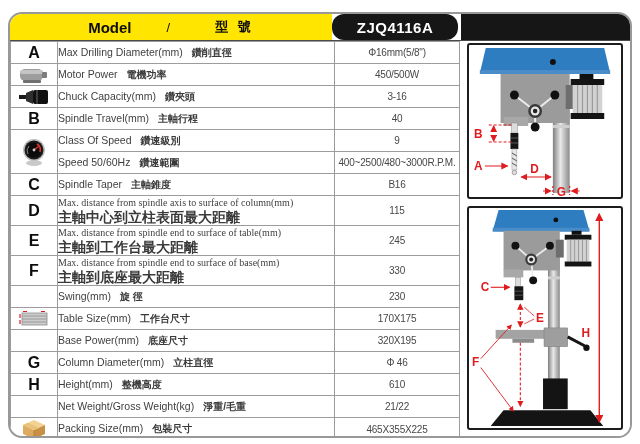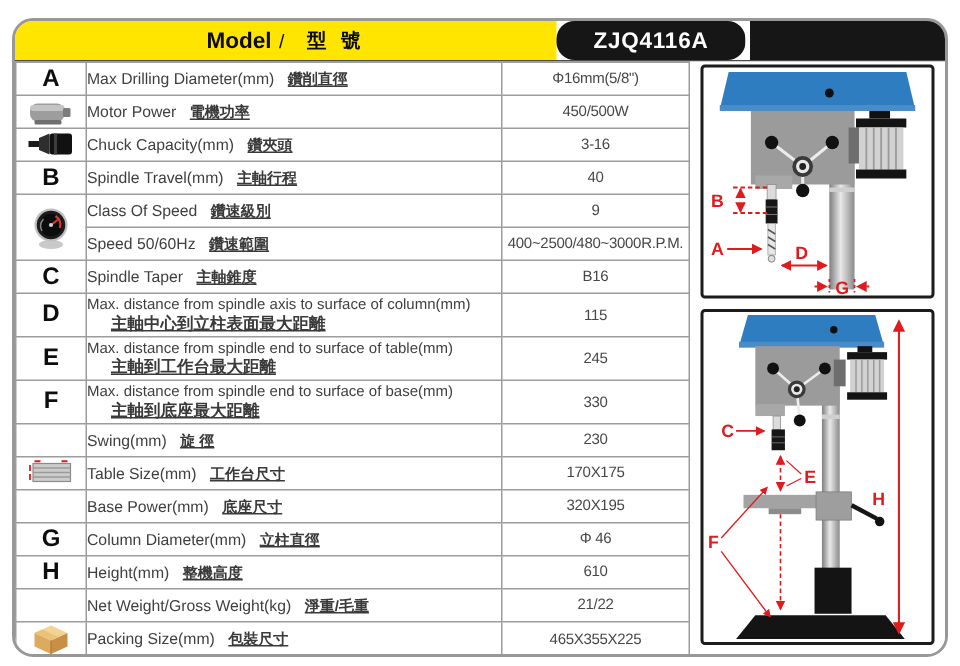--- a/index.html
+++ b/index.html
@@ -2,40 +2,40 @@
 <html><head>
 <meta charset="utf-8">
 <style>
   html,body{margin:0;padding:0;}
   body{width:640px;height:444px;background:#ffffff;position:relative;
        font-family:"Liberation Sans","DejaVu Sans",sans-serif;}
   .frame{position:absolute;left:8px;top:12px;width:620px;height:422px;
          border:2px solid #989898;border-radius:14px;overflow:hidden;background:#fff;}
   
   .header{height:26px;display:flex;border-bottom:1px solid #4a4a4a;}
-  .h-yellow{width:361px;background:#ffe500;display:flex;align-items:center;justify-content:center;}
+  .h-yellow{width:322px;background:#ffe500;display:flex;align-items:center;justify-content:center;gap:30px;}
   .h-yellow .m-en{font-weight:bold;font-size:15px;color:#0c0c0c;}
   .h-yellow .m-sep{font-size:13px;color:#0c0c0c;margin:0 5px;}
   .h-yellow .m-zh{font-size:13px;font-weight:bold;color:#0c0c0c;letter-spacing:3px;margin-left:10px;}
   .h-model{width:126px;background:#161616;color:#ffffff;font-weight:bold;font-size:15px;
            display:flex;align-items:center;justify-content:center;letter-spacing:.5px;border-radius:12px;}
   .h-gap{width:3px;background:#ffffff;}
   .h-rest{flex:1;background:#161616;}
   
   .content{display:flex;height:395px;}
   table.spec{width:448px;border-collapse:collapse;table-layout:fixed;}
   table.spec td{border:1px solid #9c9c9c;padding:0;vertical-align:middle;}
   table.spec tr{height:22px;}
   table.spec tr.tall{height:29px;}
   td.ic{width:46px;text-align:center;}
   .letter{font-weight:bold;font-size:16px;color:#0d0d0d;line-height:1;}
   td.desc{width:276px;padding-left:9px;color:#3f3f3f;font-size:10.5px;}
-  td.desc .zh{margin-left:9px;font-weight:bold;font-size:10px;color:#3a3a3a;text-decoration:underline;}
-  tr.tall td.desc .en{display:block;font-size:10px;line-height:1.2;padding-top:1px;}
-  tr.tall td.desc .zh{display:block;margin-left:16px;font-size:11px;line-height:1.15;}
+  td.desc .zh{margin-left:9px;font-weight:bold;font-size:10px;color:#3a3a3a;}
+  tr.tall td.desc .en{display:block;font-size:10px;line-height:1.2;padding-top:1px;font-family:Liberation Serif, serif;}
+  tr.tall td.desc .zh{display:block;margin-left:0;font-size:14px;line-height:1.15;}
   td.val{width:124px;text-align:center;font-size:10px;color:#474747;white-space:nowrap;letter-spacing:-.2px;}
   .icon-svg{display:inline-block;vertical-align:middle;}
   
   .diagrams{flex:1;padding:2px 7px 6px;display:flex;flex-direction:column;background:#fff;}
   .dbox{border:2px solid #1c1c1c;border-radius:3px;background:#fff;}
   .dbox-top{height:152px;margin-bottom:7px;}
   .dbox-bot{flex:1;}
   .dbox svg{display:block;width:100%;height:100%;}
   .dim-label{font-weight:bold;font-size:12px;fill:#e01b1e;font-family:"Liberation Sans",sans-serif;}
 </style>

